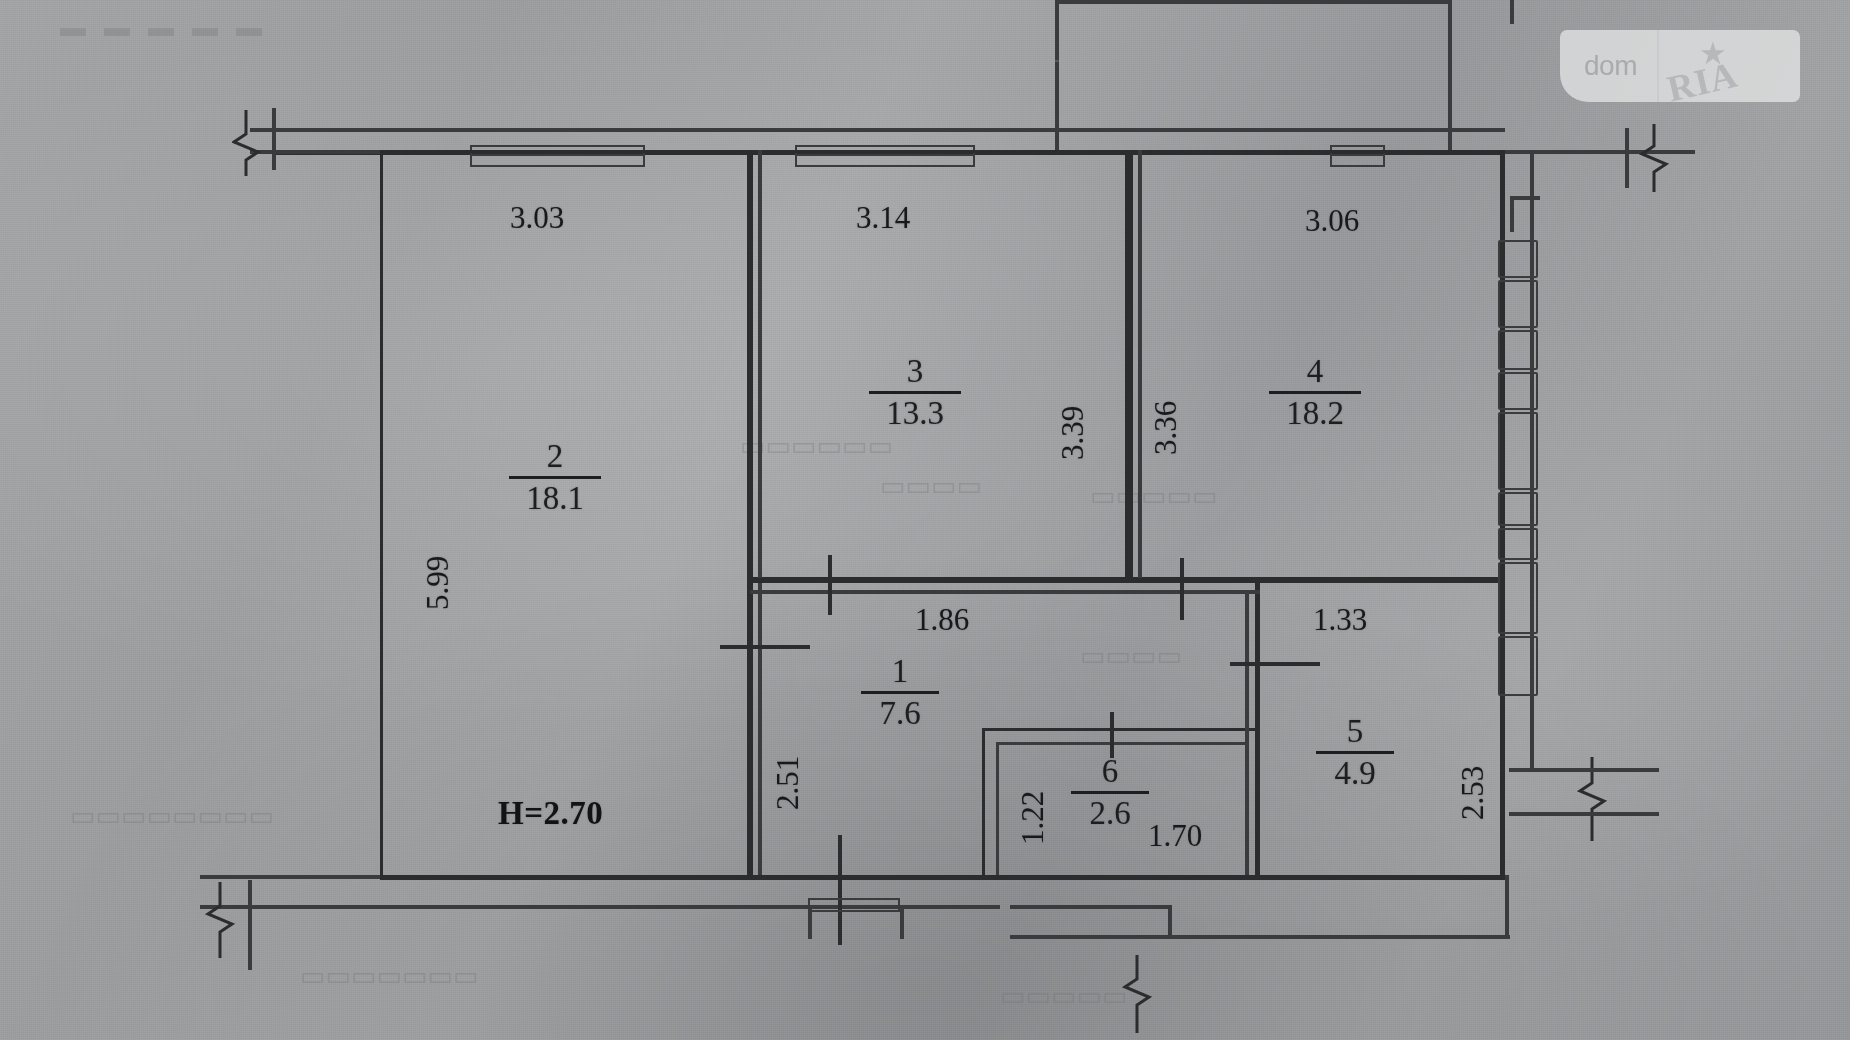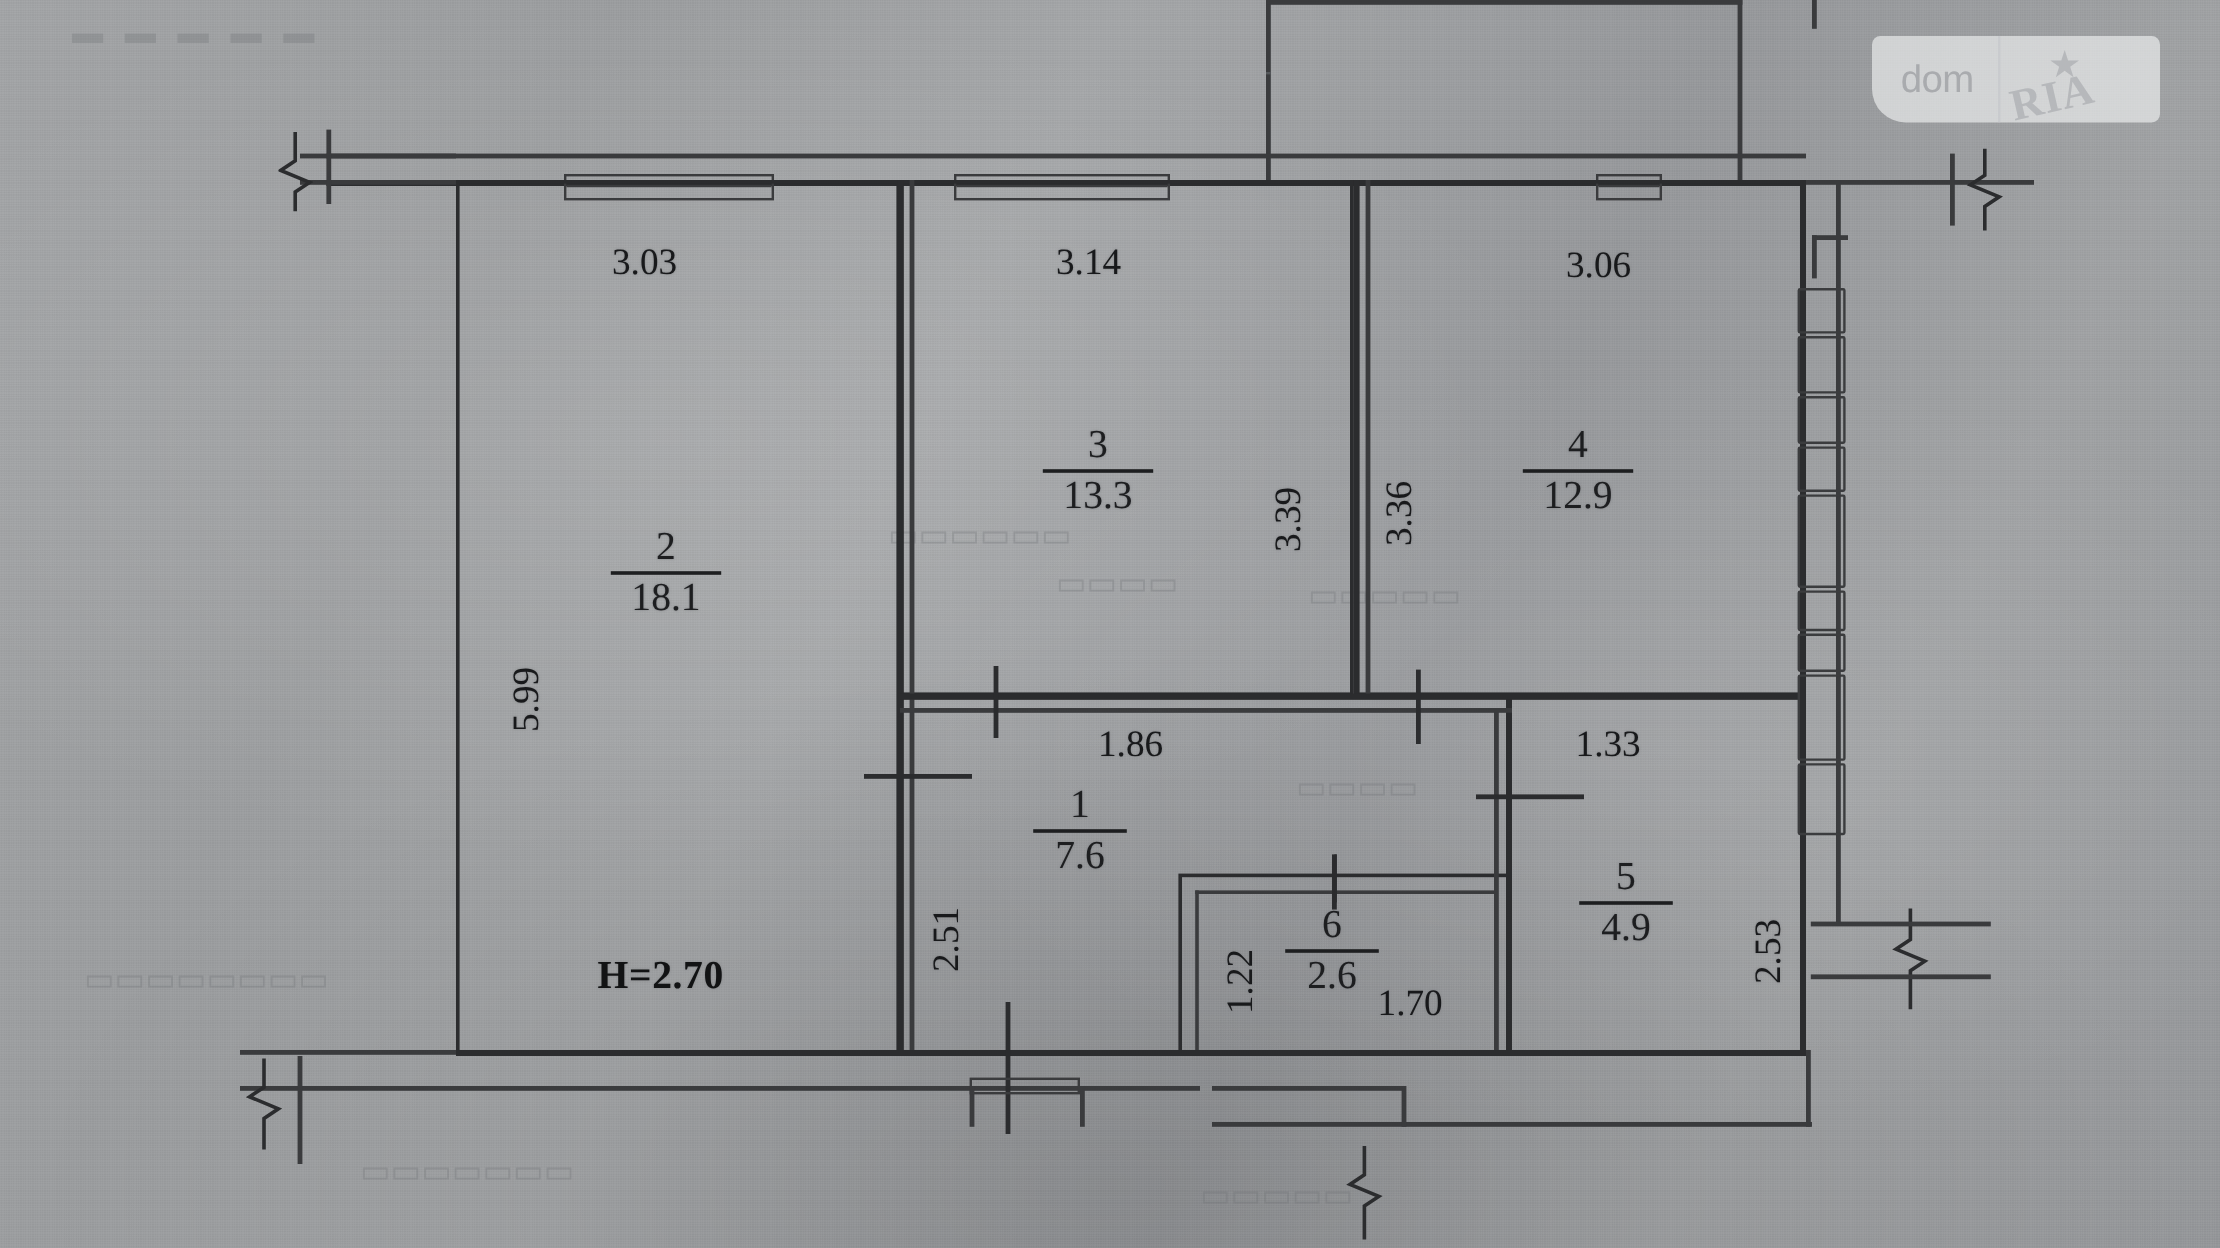--- a/index.html
+++ b/index.html
@@ -142,21 +142,21 @@
     overflow: hidden;
   }
   .watermark .wm-left {
     display: flex;
     align-items: center;
     justify-content: center;
     padding: 0 20px 0 24px;
   }
   .watermark .wm-left span {
     font-family: "Liberation Sans", sans-serif;
-    font-size: 32px;
+    font-size: 28px;
     color: #a9abae;
     letter-spacing: -0.5px;
   }
   .watermark .wm-div {
     width: 2px;
     background: rgba(200,202,205,0.9);
   }
   .watermark .wm-right {
     position: relative;
     width: 104px;
@@ -317,21 +317,21 @@
 
   <div class="frac" style="left:855px; top:355px; width:120px;">
     <span class="num">3</span>
     <span class="rule" style="width:92px;"></span>
     <span class="den">13.3</span>
   </div>
 
   <div class="frac" style="left:1255px; top:355px; width:120px;">
     <span class="num">4</span>
     <span class="rule" style="width:92px;"></span>
-    <span class="den">12.9</span>
+    <span class="den">18.2</span>
   </div>
 
   <div class="frac" style="left:845px; top:655px; width:110px;">
     <span class="num">1</span>
     <span class="rule" style="width:78px;"></span>
     <span class="den">7.6</span>
   </div>
 
   <div class="frac" style="left:1300px; top:715px; width:110px;">
     <span class="num">5</span>
@@ -339,21 +339,21 @@
     <span class="den">4.9</span>
   </div>
 
   <div class="frac" style="left:1055px; top:755px; width:110px;">
     <span class="num">6</span>
     <span class="rule" style="width:78px;"></span>
     <span class="den">2.6</span>
   </div>
 
   <div class="dim" style="left:510px; top:200px;">3.03</div>
-  <div class="dim" style="left:880px; top:200px;">3.14</div>
+  <div class="dim" style="left:856px; top:200px;">3.14</div>
   <div class="dim" style="left:1305px; top:203px;">3.06</div>
 
   <div class="dim vert" style="left:420px; top:610px;">5.99</div>
   <div class="dim vert" style="left:1055px; top:460px;">3.39</div>
   <div class="dim vert" style="left:1148px; top:455px;">3.36</div>
 
   <div class="dim" style="left:915px; top:602px;">1.86</div>
   <div class="dim" style="left:1313px; top:602px;">1.33</div>
 
   <div class="dim vert" style="left:770px; top:810px;">2.51</div>

